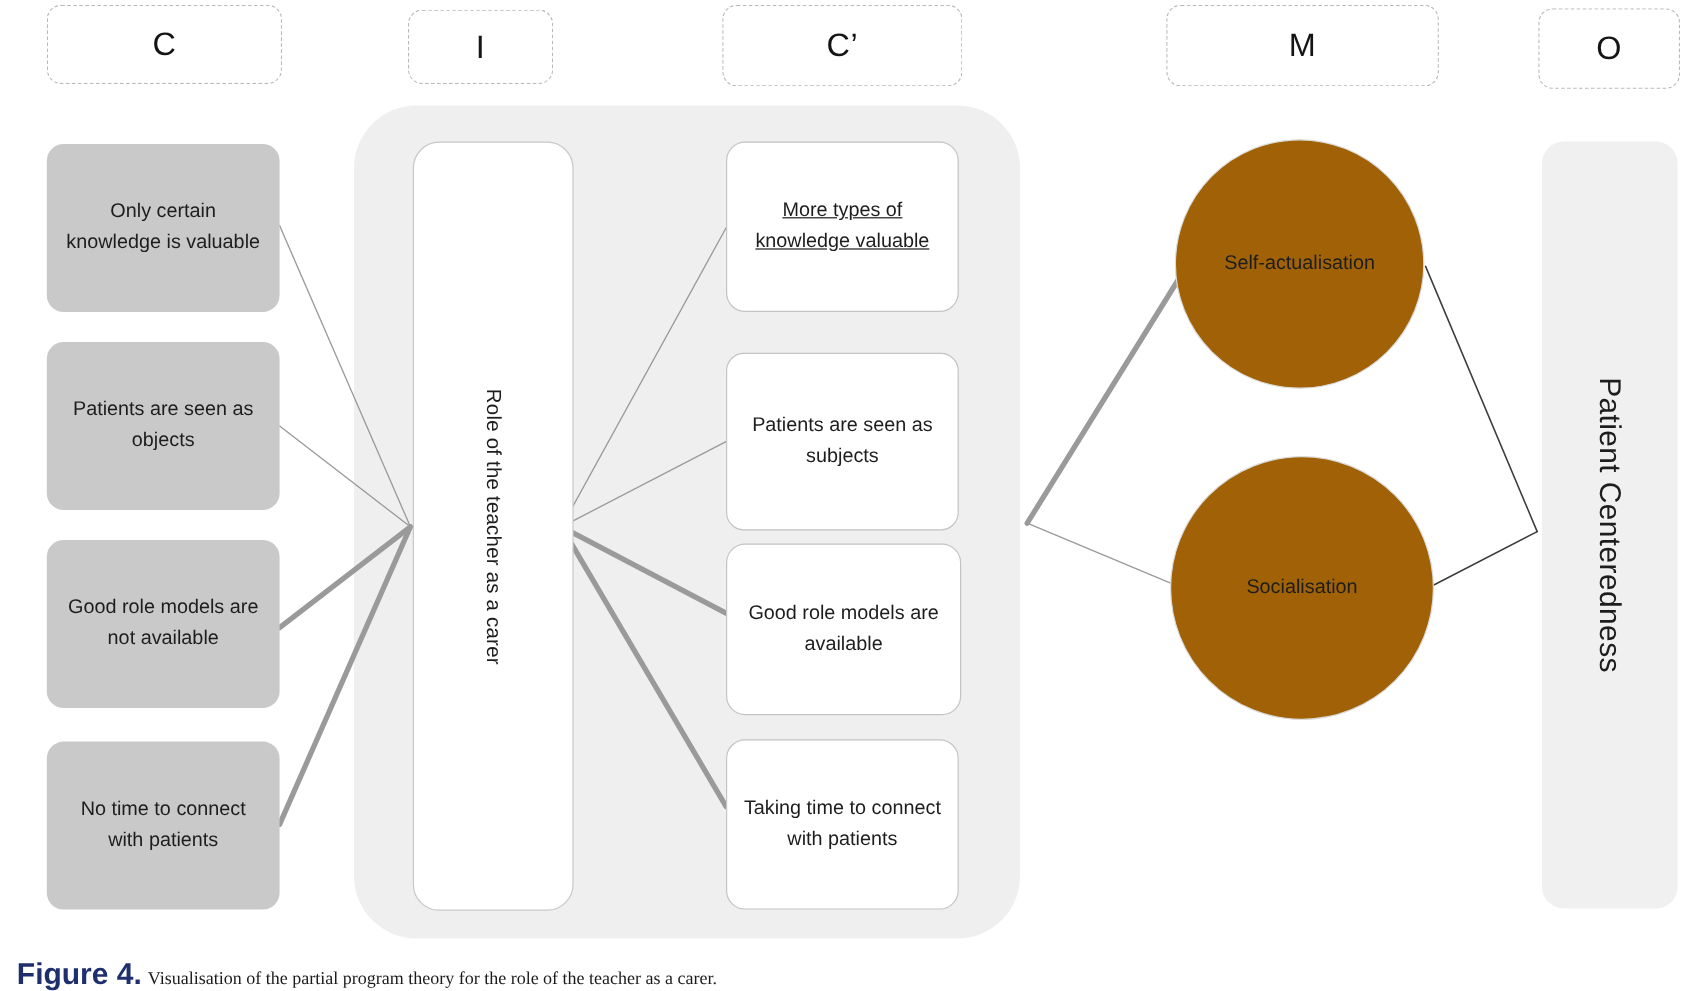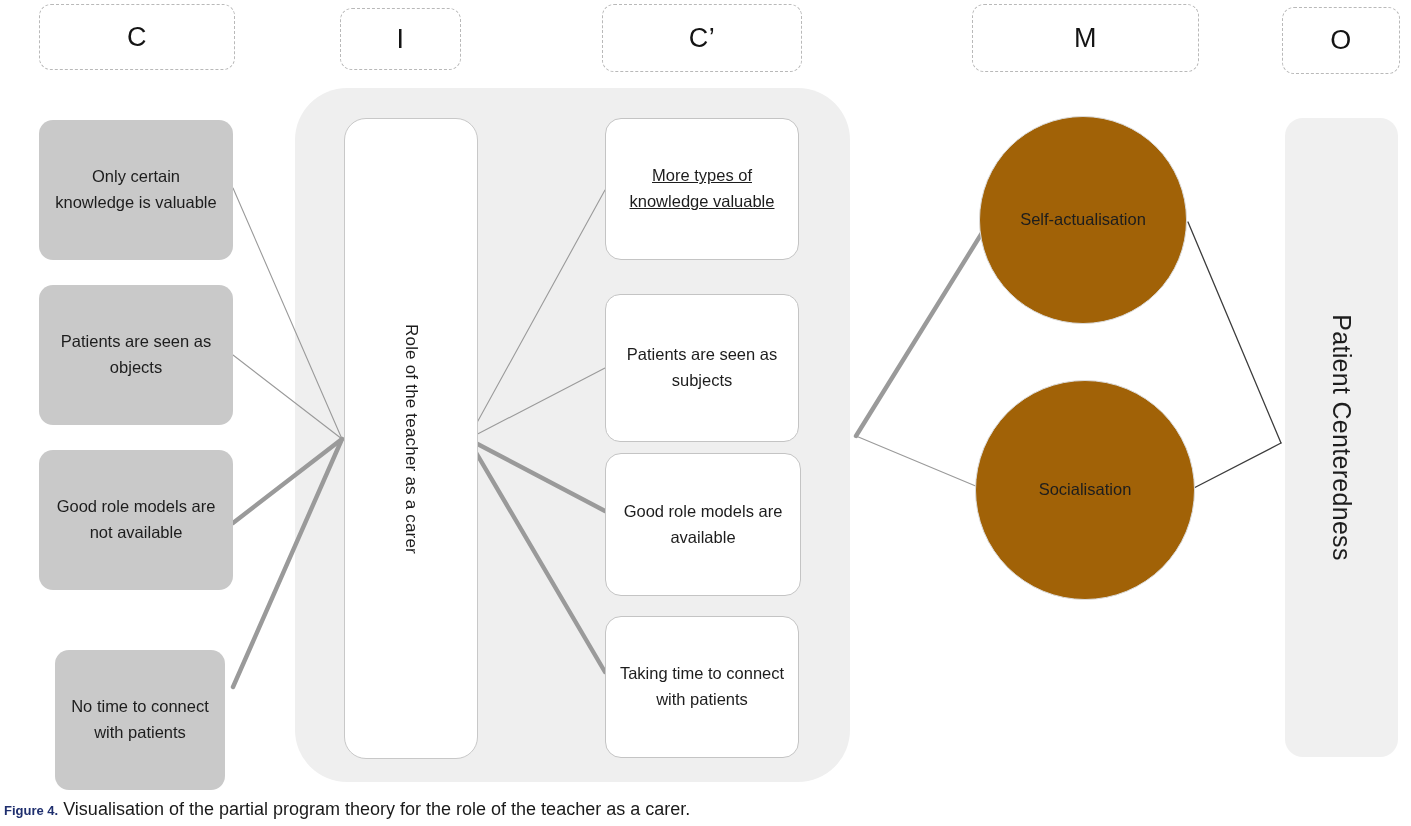--- a/index.html
+++ b/index.html
@@ -150,26 +150,27 @@
     font-family: "Liberation Serif", serif;
     font-size: 19px;
     color: #1a1a1a;
     white-space: nowrap;
     z-index: 5;
   }
   #caption .fignum {
     font-family: "Liberation Sans", sans-serif;
     font-weight: bold;
     color: #1f2f6e;
-    font-size: 13px;
+    font-size: 25px;
     margin-right: 5px;
+    margin-left: 10px;
   }
   #caption .captext {
-    font-family: Liberation Sans, sans-serif;
-    font-size: 18px;
+    font-family: Liberation Serif, serif;
+    font-size: 15px;
   }
 </style>
 </head>
 <body>
 
 <div id="page">
 
   <div class="region-box" id="region-box" style="left: 295px; top: 88px; width: 555px; height: 694px;"></div>
 
   <svg id="connectors" viewBox="0 0 1411 826" preserveAspectRatio="none">
@@ -205,21 +206,21 @@
 
   <div class="ctx-card" id="ctx-0" style="left: 39px; top: 120px; width: 194px; height: 140px;">
       <span>Only certain knowledge is valuable</span>
     </div>
   <div class="ctx-card" id="ctx-1" style="left: 39px; top: 285px; width: 194px; height: 140px;">
       <span>Patients are seen as objects</span>
     </div>
   <div class="ctx-card" id="ctx-2" style="left: 39px; top: 450px; width: 194px; height: 140px;">
       <span>Good role models are not available</span>
     </div>
-  <div class="ctx-card" id="ctx-3" style="left: 55px; top: 618px; width: 170px; height: 140px; margin-top: 32px;">
+  <div class="ctx-card" id="ctx-3" style="left: 39px; top: 618px; width: 194px; height: 140px;">
       <span>No time to connect with patients</span>
     </div>
 
   <div class="interv-card" id="interv-card" style="left: 344px; top: 118px; width: 132px; height: 639px;">
     <span class="vert-label">Role of the  teacher as a carer</span>
   </div>
 
   <div class="cprime-card" id="cp-0" style="left: 605px; top: 118px; width: 194px; height: 142px; text-decoration: underline;">
       <span>More types of knowledge valuable</span>
     </div>

